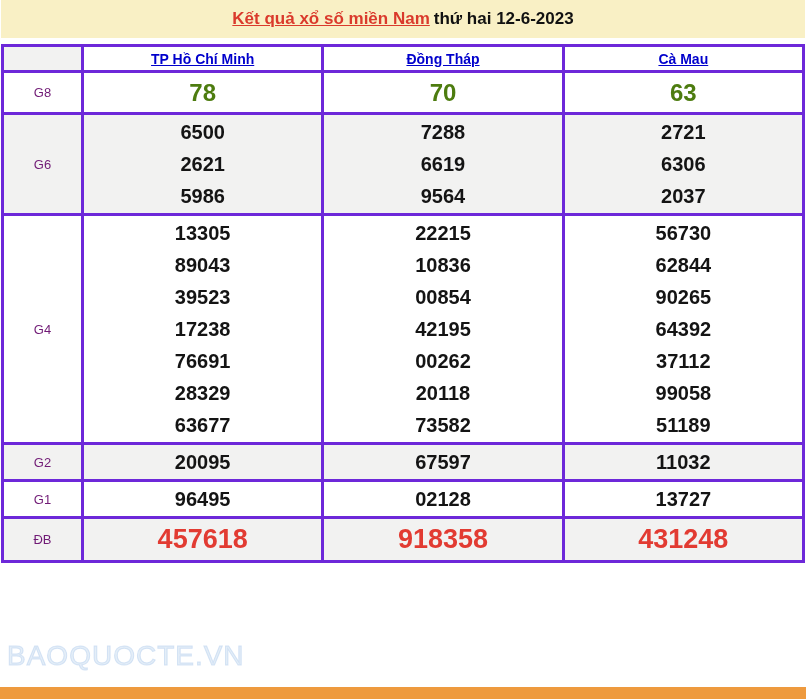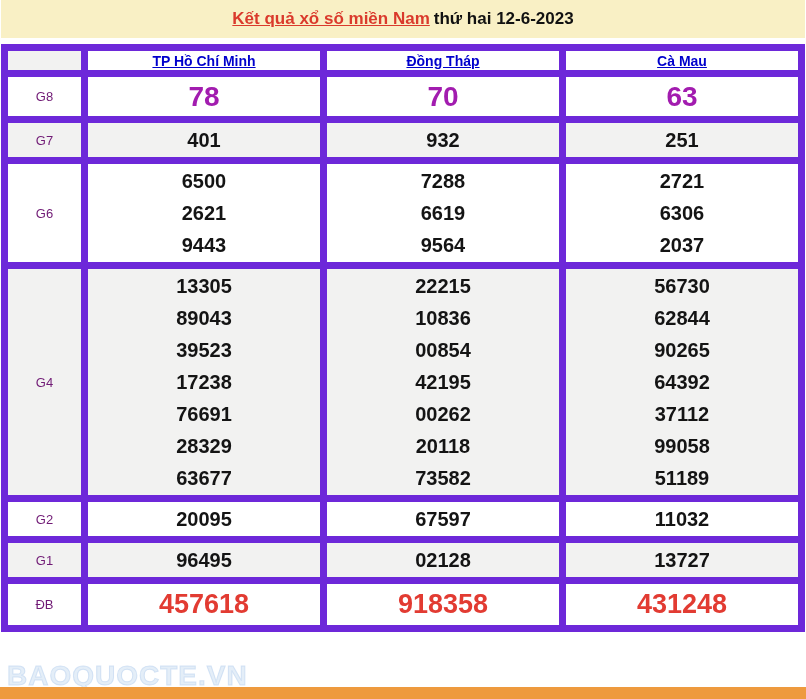--- a/index.html
+++ b/index.html
@@ -40,21 +40,21 @@
   }
   
   .table-wrap { margin-top: 6px; }
   table.results {
     width: 100%;
     border-collapse: collapse;
     table-layout: fixed;
     background: #ffffff;
   }
   table.results th, table.results td {
-    border: 7px solid #6d28d9;
+    border: 3px solid #6d28d9;
   }
   col.label-col { width: 80px; }
   thead th {
     height: 26px;
     font-size: 14px;
     font-weight: bold;
     text-align: center;
     background: #ffffff;
     vertical-align: middle;
   }
@@ -78,36 +78,36 @@
     padding: 1px 0;
   }
   .num {
     font-size: 20px;
     font-weight: bold;
     color: #141414;
     line-height: 32px;
     text-align: center;
   }
   tr.row-g8 .num {
-    color: #a21caf;
-    font-size: 28px;
+    color: #4d7c0f;
+    font-size: 24px;
     line-height: 37px;
   }
   tr.row-db .num {
     color: #e23b32;
     font-size: 27px;
     line-height: 39px;
   }
   
   .watermark {
     position: absolute;
     left: 7px;
-    top: 660px;
+    top: 640px;
     font-size: 28px;
-    font-weight: bold;
+    font-weight: normal;
     letter-spacing: 1px;
     color: rgba(205, 224, 243, 0.55);
     -webkit-text-stroke: 1px rgba(185, 210, 238, 0.55);
     pointer-events: none;
     white-space: nowrap;
   }
   
   .orange-bar {
     position: absolute;
     left: 0;
@@ -156,37 +156,25 @@
                 <div class="num">78</div>
               </td>
               <td class="value-cell">
                 <div class="num">70</div>
               </td>
               <td class="value-cell">
                 <div class="num">63</div>
               </td>
             </tr>
             <tr>
-              <td class="label-cell">G7</td>
-              <td class="value-cell">
-                <div class="num">401</div>
-              </td>
-              <td class="value-cell">
-                <div class="num">932</div>
-              </td>
-              <td class="value-cell">
-                <div class="num">251</div>
-              </td>
-            </tr>
-            <tr>
               <td class="label-cell">G6</td>
               <td class="value-cell">
                 <div class="num">6500</div>
                 <div class="num">2621</div>
-                <div class="num">9443</div>
+                <div class="num">5986</div>
               </td>
               <td class="value-cell">
                 <div class="num">7288</div>
                 <div class="num">6619</div>
                 <div class="num">9564</div>
               </td>
               <td class="value-cell">
                 <div class="num">2721</div>
                 <div class="num">6306</div>
                 <div class="num">2037</div>

